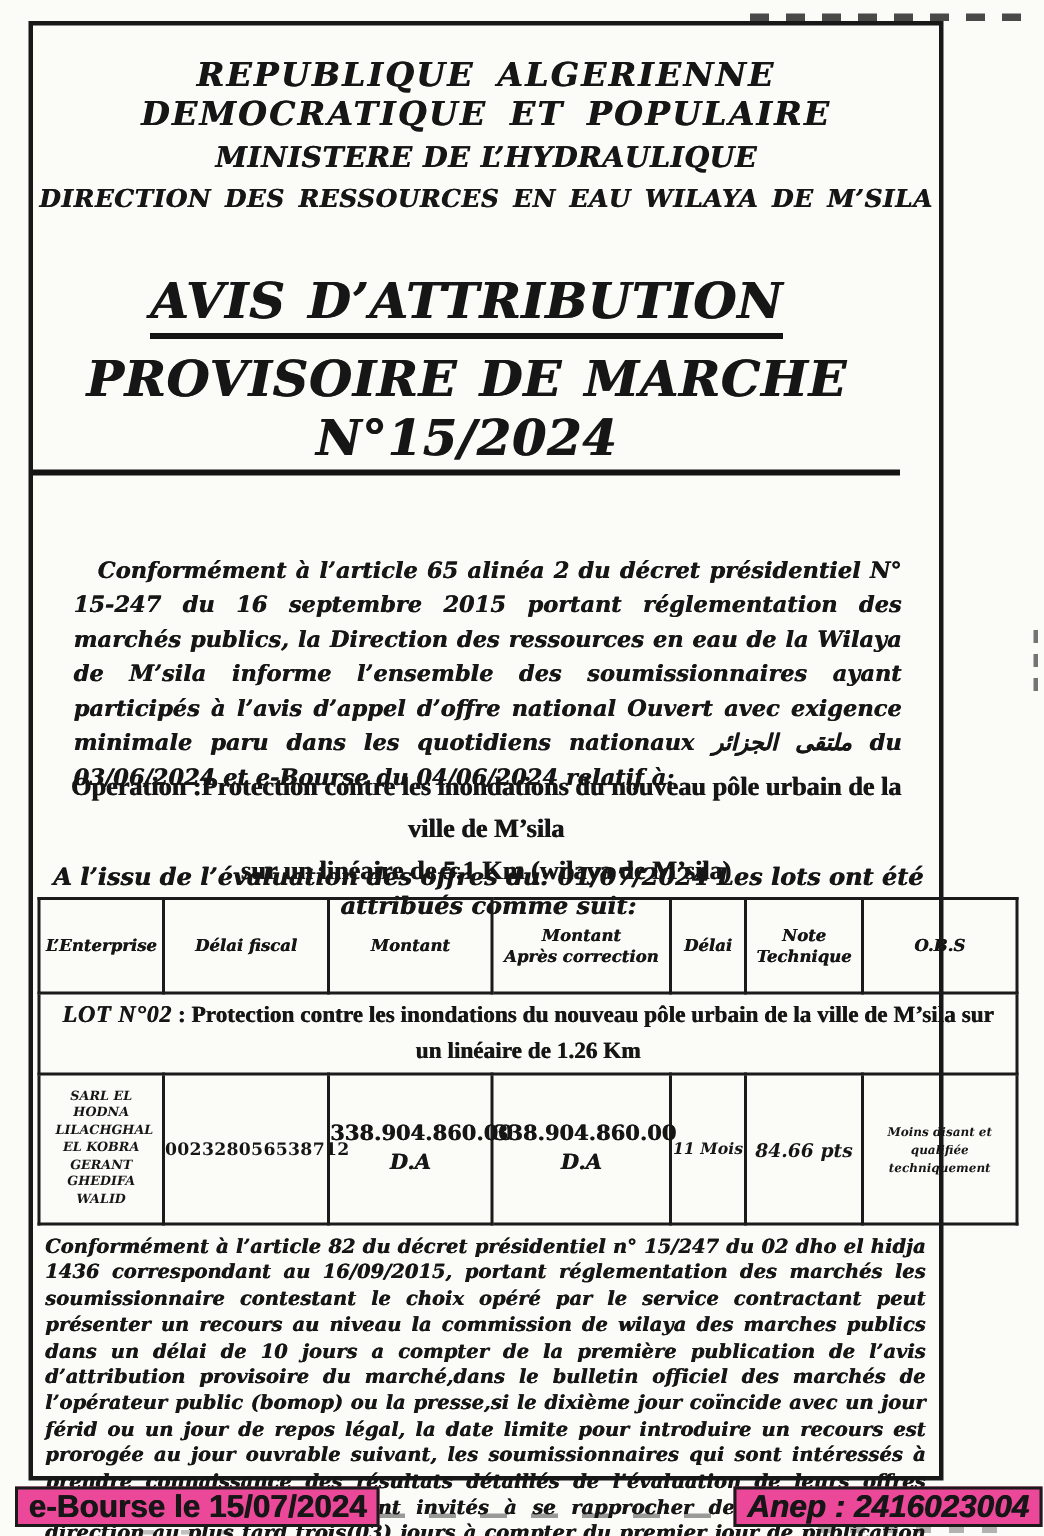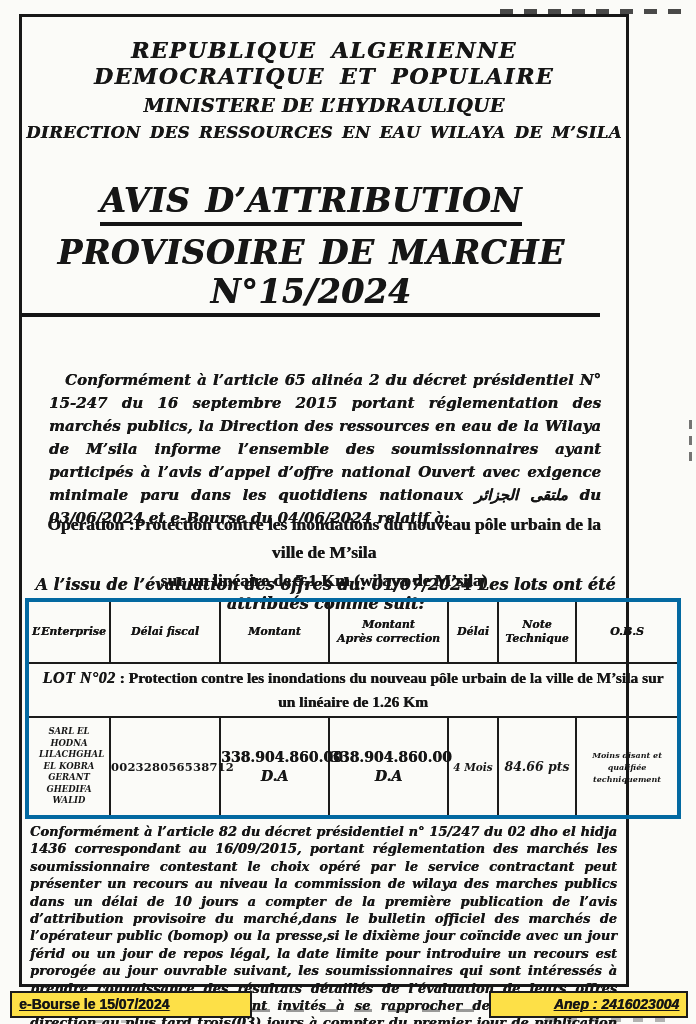--- a/index.html
+++ b/index.html
@@ -89,21 +89,21 @@
     position:absolute; top:558px; left:7px; right:4px;
     font-size:16px; font-weight:bold; font-style:italic;
     text-shadow:.4px 0 0 currentColor;
     text-align:center;
   }
 
   
   .award-table {
     position:absolute; top:581px; left:3px; width:652px;
     border-collapse:collapse; table-layout:fixed;
-    border:4px solid #0369a1;
+    border:2px solid #0369a1;
   }
   .award-table td, .award-table th { border:2px solid #1b1b1b; vertical-align:middle; text-align:center; }
   .hrow th {
     height:63px; font-size:11px; font-weight:bold; font-style:italic;
     white-space:pre-line; line-height:14px; text-shadow:.3px 0 0 currentColor;
   }
   .lot-cell {
     height:52px; font-size:15.5px; font-weight:bold; padding:2px 8px;
     font-family:"Liberation Serif","DejaVu Serif",serif; line-height:24px;
     text-shadow:.4px 0 0 currentColor;
@@ -121,26 +121,25 @@
   
   .legal {
     position:absolute; top:806px; left:8px; right:9px;
     font-size:13px; line-height:17.4px; font-weight:bold; font-style:italic;
     text-align:justify; text-shadow:.35px 0 0 currentColor;
   }
 
   
   .footer-box {
     position:absolute; top:991px; height:27px;
-    border:2px solid #1b1b1b; background:#fde047;
+    border:2px solid #1b1b1b; background:#ec4899;
     font-family:"Liberation Sans","DejaVu Sans",sans-serif;
-    font-weight:bold; font-size:14px; line-height:23px;
+    font-weight:bold; font-size:21px; line-height:23px;
     padding:0 7px; white-space:nowrap;
     text-shadow:.5px 0 0 currentColor;
-    text-decoration:underline;
   }
   .footer-left  { left:10px;  min-width:242px; }
   .footer-right { left:489px; min-width:199px; font-style:italic; text-align:right; }
 </style>
 </head>
 <body>
 
 <div class="artifact art-top-dashes"></div>
 <div class="artifact art-right-tick"></div>
 <div class="artifact art-bottom-dash"></div>
@@ -201,21 +200,21 @@
       <td class="cell-enterprise">SARL EL HODNA LILACHGHAL EL KOBRA GERANT GHEDIFA WALID</td>
       <td class="cell-fiscal">002328056538712</td>
       <td class="cell-montant">
         <div>338.904.860.00</div>
         <div class="unit">D.A</div>
       </td>
       <td class="cell-montant">
         <div>338.904.860.00</div>
         <div class="unit">D.A</div>
       </td>
-      <td class="cell-delai">4 Mois</td>
+      <td class="cell-delai">11 Mois</td>
       <td class="cell-note">84.66 pts</td>
       <td class="cell-obs">Moins disant et qualifiée techniquement</td>
     </tr>
   </tbody>
     </table>
 
   <p class="legal">Conformément à l’article 82 du décret présidentiel n° 15/247 du 02 dho el hidja 1436 correspondant au 16/09/2015, portant réglementation des marchés les soumissionnaire contestant le choix opéré par le service contractant peut présenter un recours au niveau la commission de wilaya  des marches publics dans un délai de 10 jours a compter de la première publication de l’avis d’attribution provisoire du marché,dans le bulletin officiel des marchés de l’opérateur public (bomop) ou la presse,si le dixième jour coïncide avec un jour férid ou un jour de repos légal, la date limite pour introduire un recours est prorogée au jour ouvrable suivant, les soumissionnaires qui sont intéressés à prendre connaissance des résultats détaillés de l’évaluation de leurs offres techniques et financières sont invités à se rapprocher des services de la direction au plus tard trois(03) jours à compter du premier jour de publication de l’attribution provisoire du marché pour leur communiquer ces résultats par écrit.</p>
 
 </div>
 

